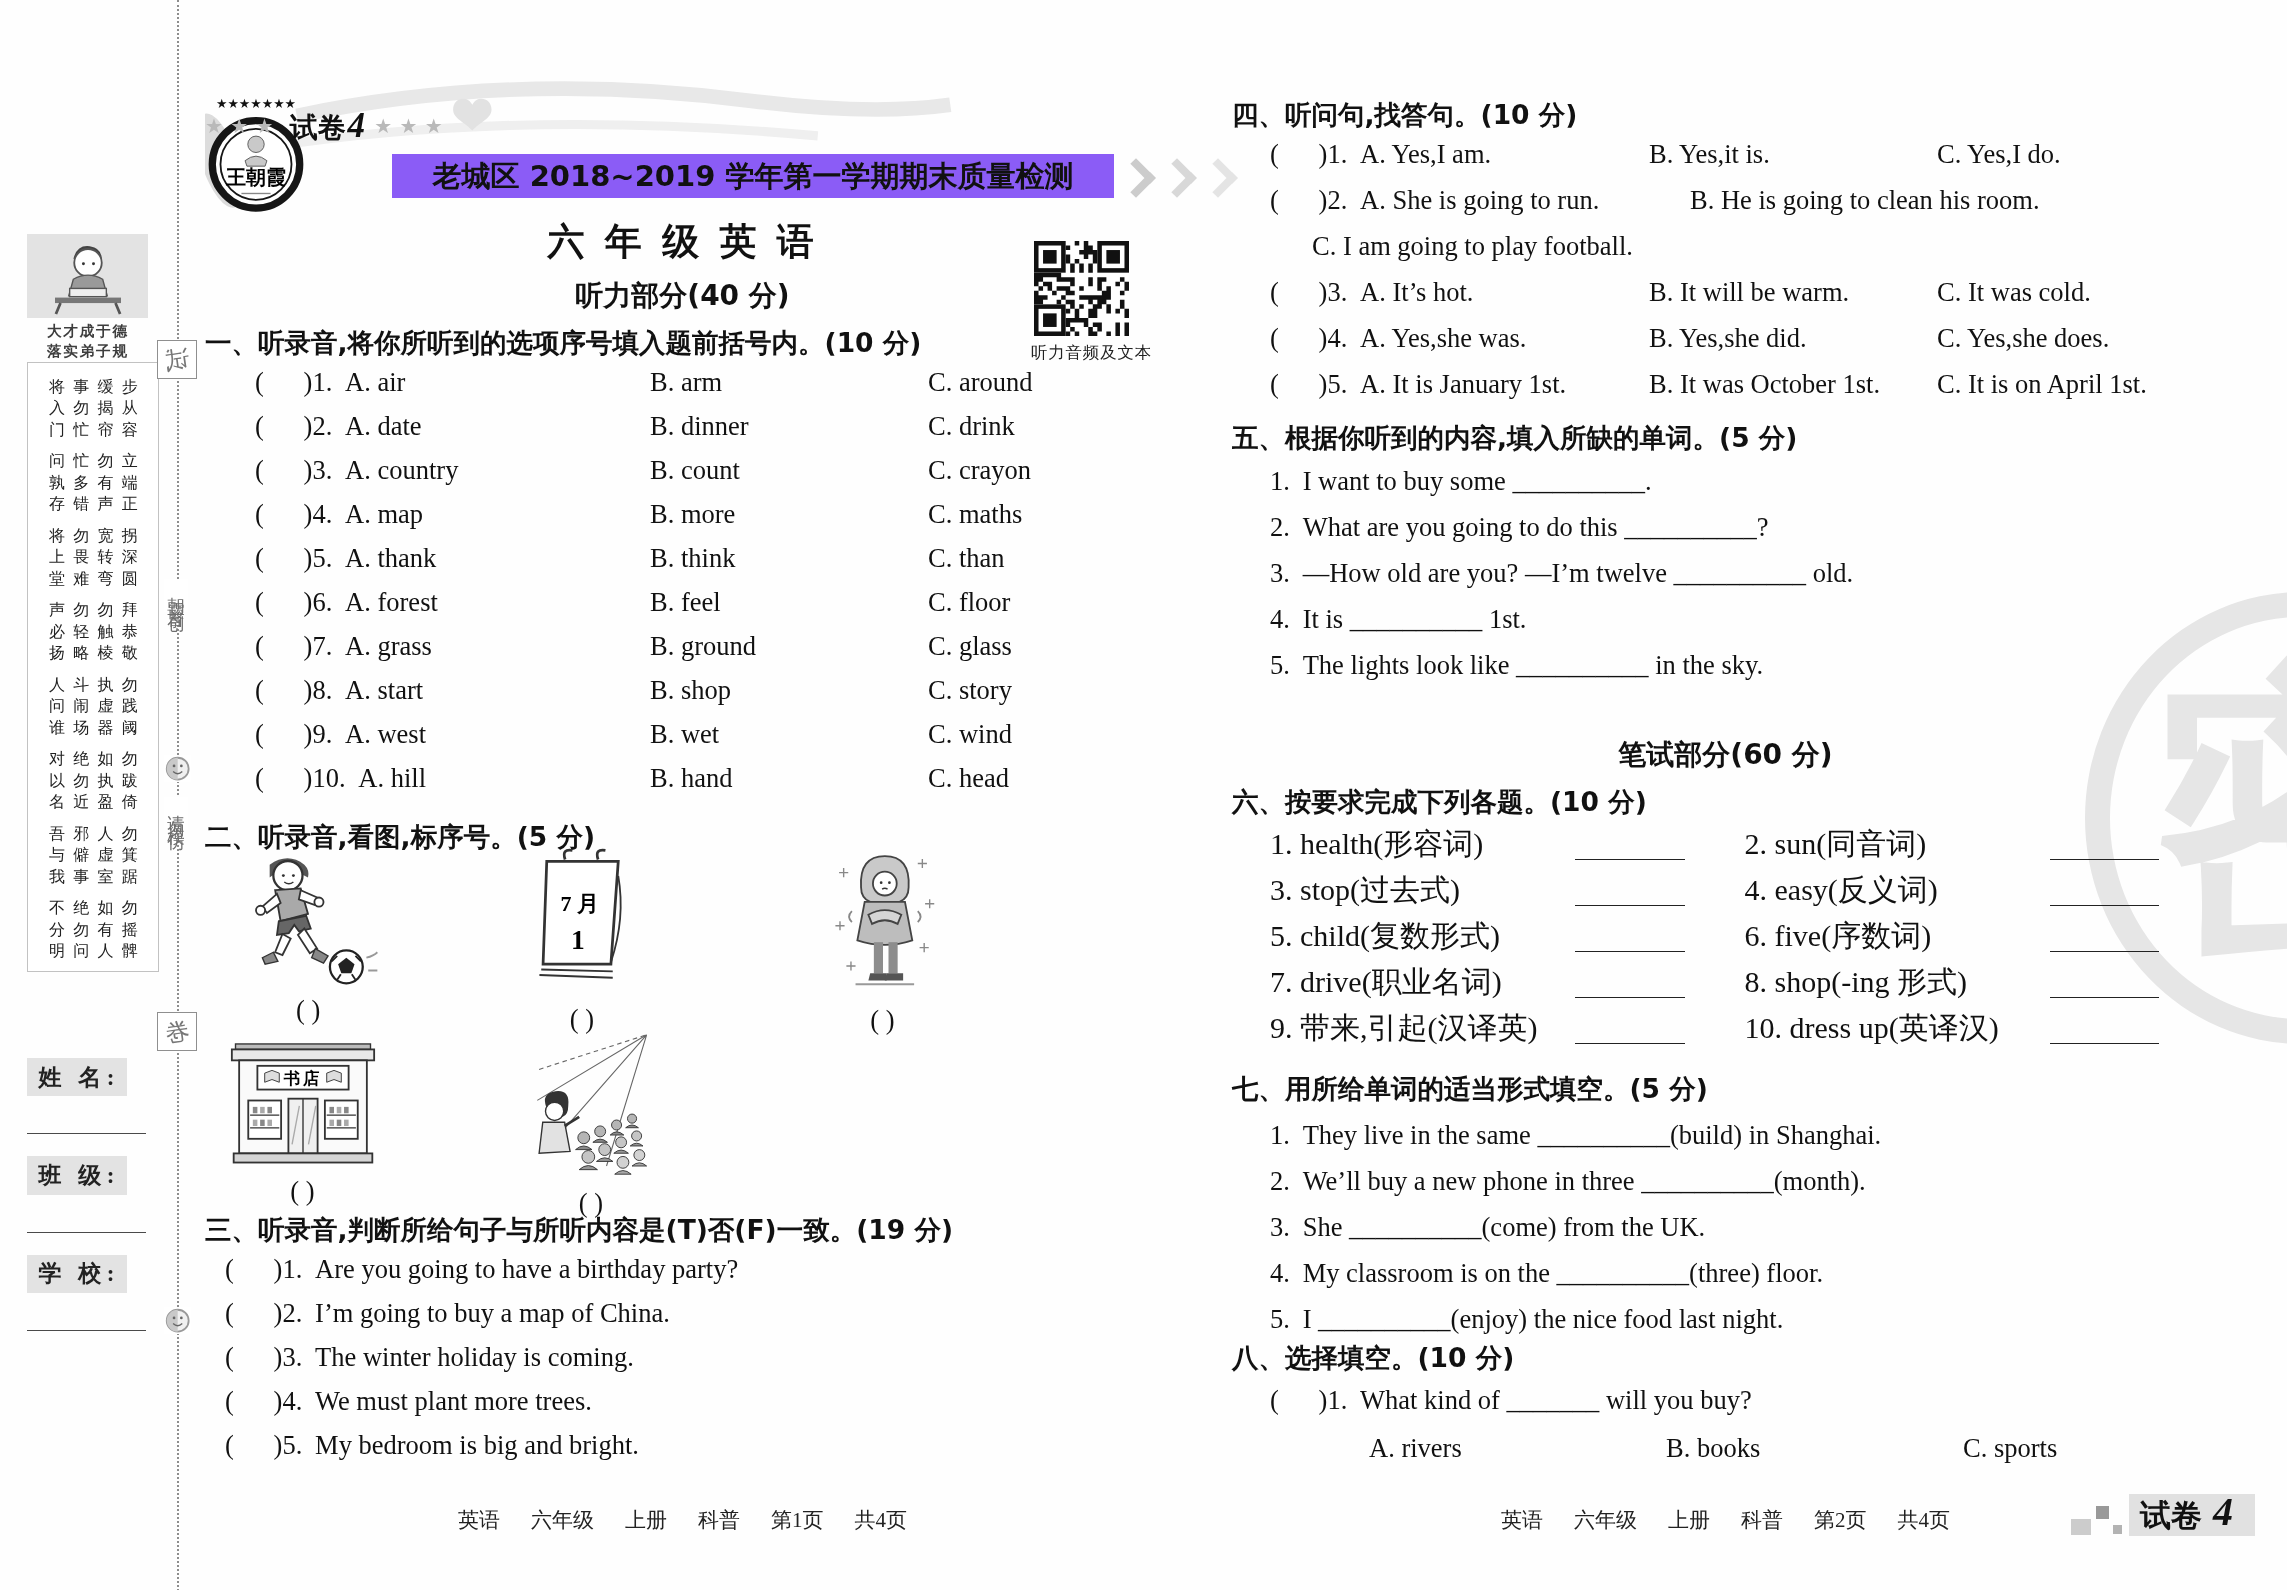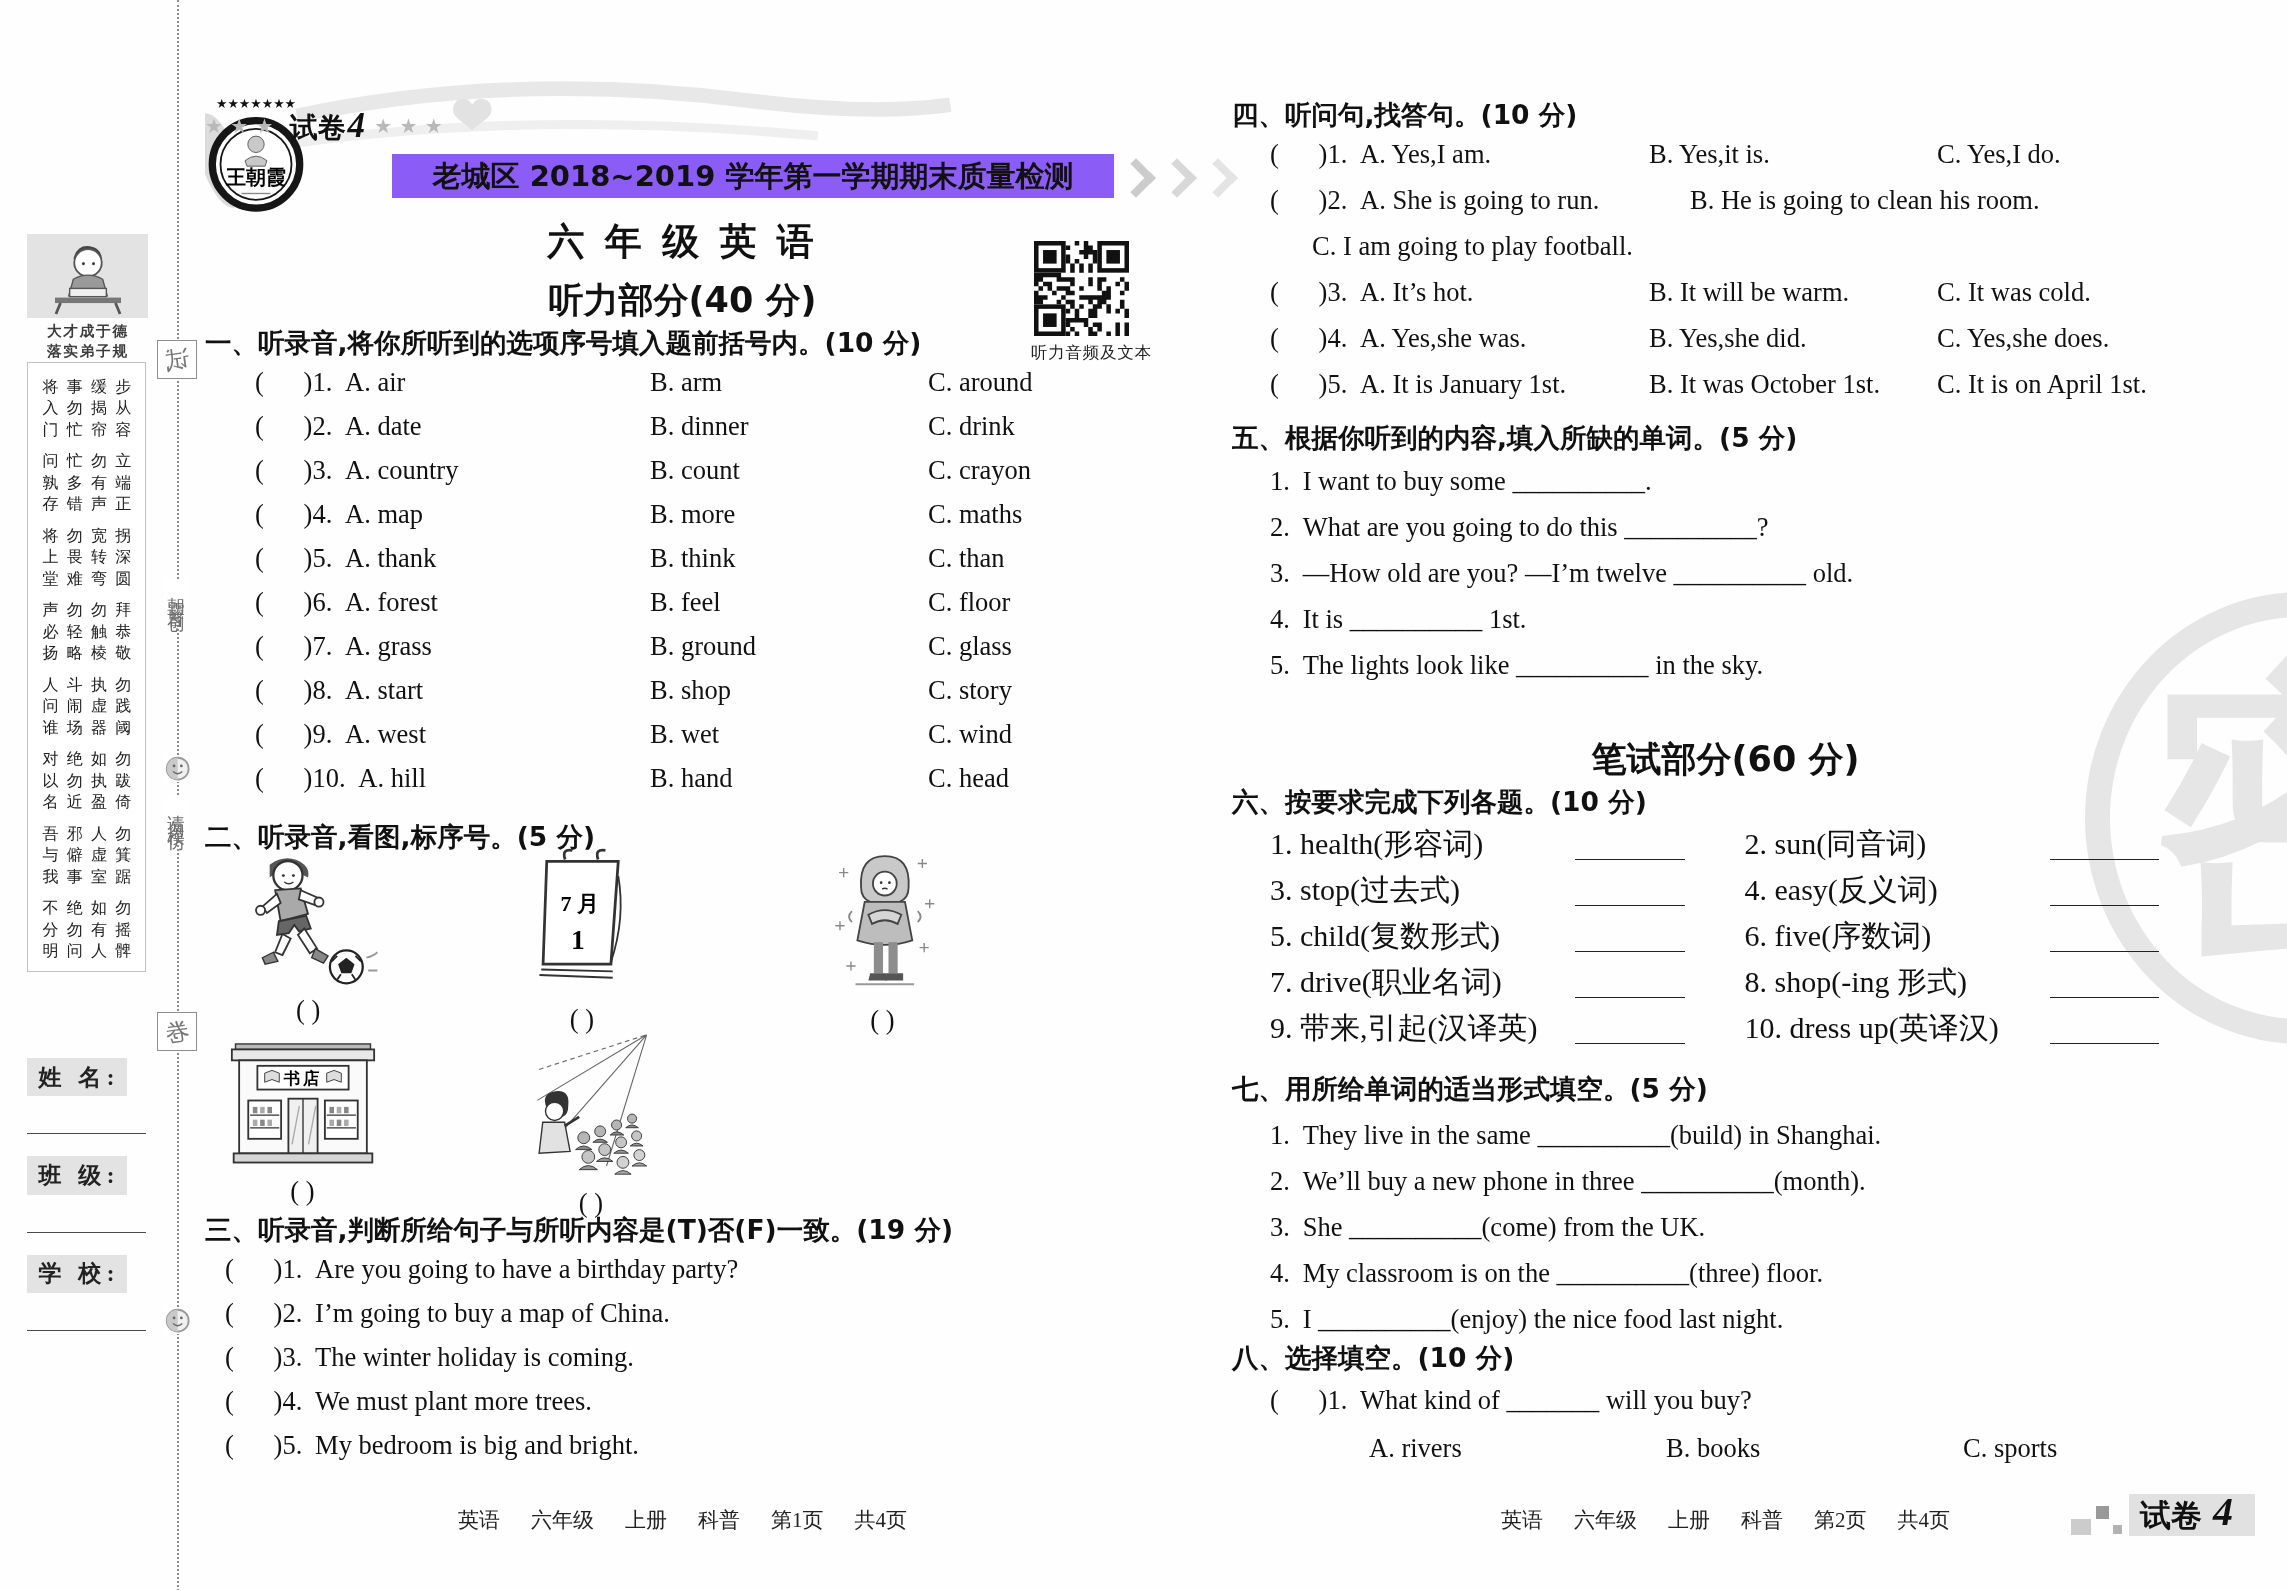--- a/index.html
+++ b/index.html
@@ -10,21 +10,21 @@
   .watermark{position:absolute;left:2085px;top:592px;width:384px;height:402px;
     border:25.6px solid #e6e6e6;border-radius:50%;display:flex;align-items:center;justify-content:center;
     font-family:"DejaVu Sans",sans-serif;font-weight:700;font-size:302px;color:#e6e6e6;z-index:0;}
 
   
   .kid-box{position:absolute;left:27.4px;top:234px;width:121px;height:84px;background:#e3e3e3;
     display:flex;align-items:center;justify-content:center;z-index:2;}
   .slogan{position:absolute;left:27.4px;width:121px;text-align:center;
     font-family:"DejaVu Sans",sans-serif;font-weight:700;font-size:14.6px;color:#3d3d3d;letter-spacing:1.8px;z-index:2;}
   .slg1{top:322px;} .slg2{top:342px;}
-  .verse-box{position:absolute;left:27.4px;top:362px;width:119px;height:610px;border:0.9px solid #c2c2c2;
+  .verse-box{position:absolute;left:27.4px;top:362px;width:132px;height:610px;border:0.9px solid #c2c2c2;
     background:#fff;padding-top:12.8px;box-sizing:border-box;z-index:2;}
   .vgroup{margin-bottom:10px;text-align:center;}
   .vline{font-size:16px;line-height:21.5px;letter-spacing:8.2px;padding-left:8.2px;color:#222;white-space:nowrap;}
   .fields{position:absolute;left:27.4px;top:1058px;width:121px;z-index:2;}
   .field{margin-bottom:22px;}
   .flabel{display:inline-block;background:#e3e3e3;font-weight:700;font-size:23px;
     letter-spacing:5.5px;padding:3.7px 7.3px 3.7px 11px;color:#222;}
   .fline{margin-top:37px;width:119px;border-bottom:1.8px solid #4a4a4a;}
 
   
@@ -53,21 +53,21 @@
   .chev{position:absolute;left:917px;top:164px;display:flex;gap:12.8px;z-index:1;}
   .chev i{width:20px;height:20px;border-top:8.2px solid #cccccc;border-right:8.2px solid #cccccc;
     transform:rotate(45deg);display:block;}
   .chev i:nth-child(2){opacity:.75;} .chev i:nth-child(3){opacity:.5;}
   .subject{position:absolute;left:0;top:217px;width:100%;text-align:center;
     font-family:"DejaVu Sans",sans-serif;font-weight:700;font-size:37px;letter-spacing:3.7px;}
   .qr{position:absolute;left:826px;top:241px;width:101px;text-align:center;z-index:2;}
   .qr svg{width:95px;height:95px;background:#fff;}
   .qrcap{font-size:16.4px;margin-top:1.8px;letter-spacing:0.9px;color:#222;white-space:nowrap;}
   .secheader{position:absolute;left:0;width:100%;text-align:center;
-    font-family:"DejaVu Sans",sans-serif;font-weight:700;font-size:35px;}
+    font-family:"DejaVu Sans",sans-serif;font-weight:700;font-size:28px;}
   .lsn{top:277px;} .written{top:736px;}
 
   
   .stitle{position:absolute;left:0;font-family:"DejaVu Sans",sans-serif;font-weight:700;font-size:26.5px;white-space:nowrap;}
   .t1{top:325px;} .t2{top:819px;} .t3{top:1212px;}
   .t4{top:97px;} .t5{top:420px;} .t6{top:784px;} .t7{top:1071px;} .t8{top:1340px;}
 
   .rows{position:absolute;font-size:26.5px;}
   .s1rows{left:20px;top:367px;width:932px;margin-left:30px;}
   .s1rows .row{display:grid;grid-template-columns:395px 278px 1fr;height:44px;align-items:baseline;white-space:nowrap;}

